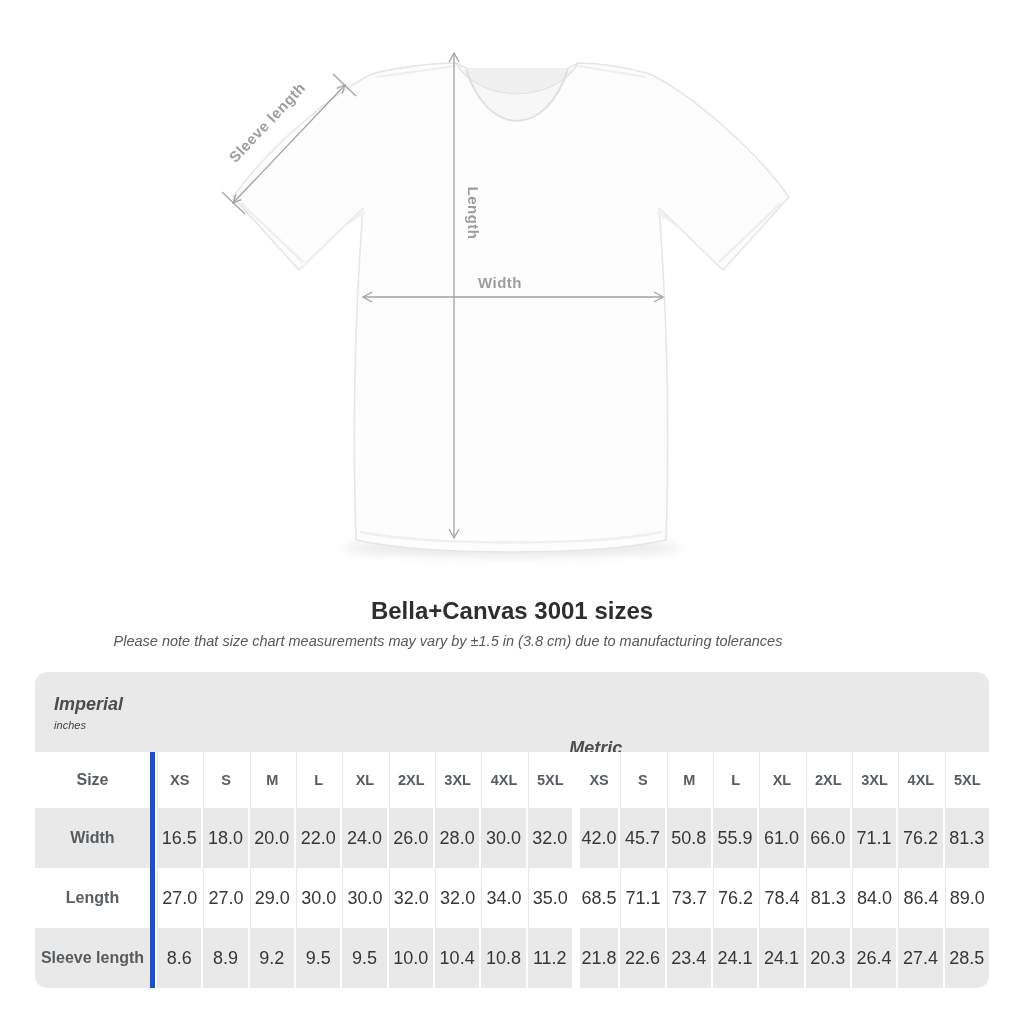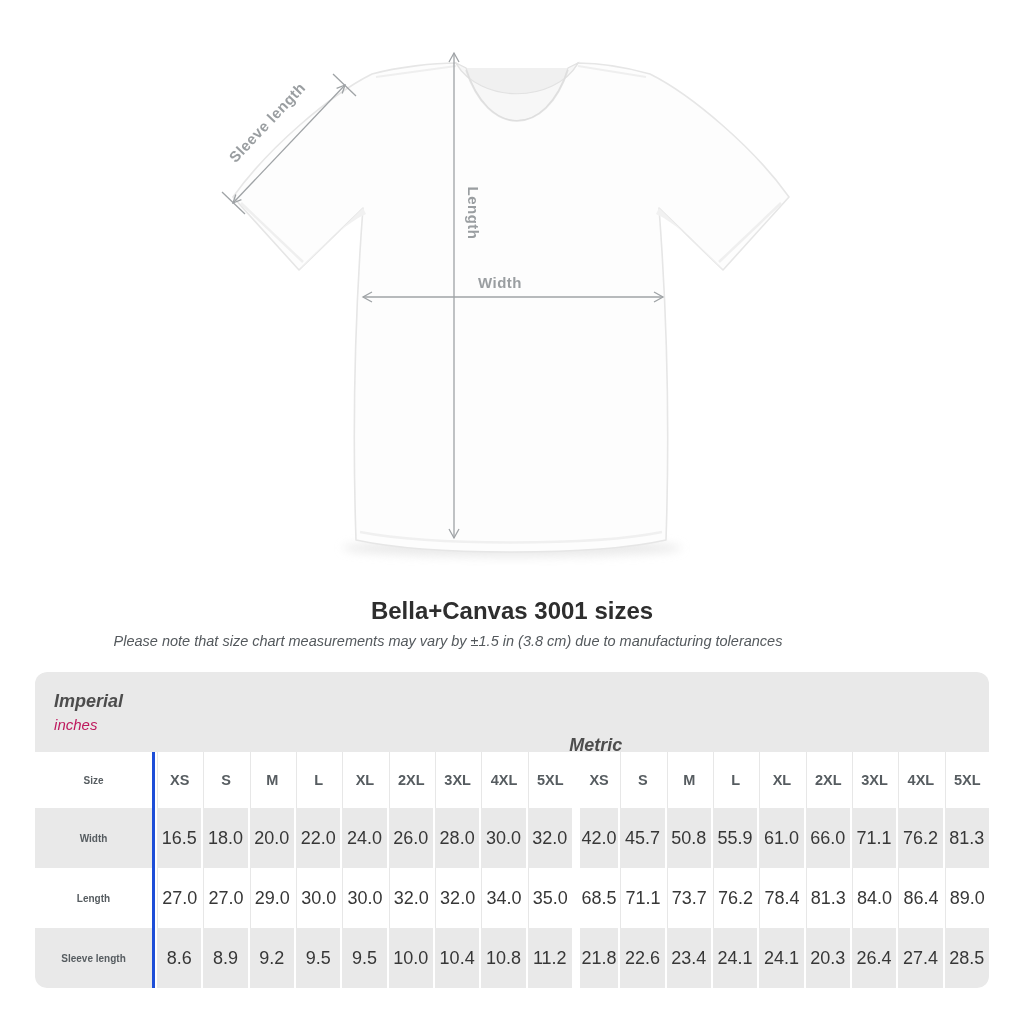--- a/index.html
+++ b/index.html
@@ -22,26 +22,26 @@
   table.size-chart{
     width:100%;table-layout:fixed;border-collapse:separate;border-spacing:2px 0;background:#fff;
   }
   td{text-align:center;vertical-align:middle;padding:0;overflow:hidden;}
   
   td.band{height:80px;background:#e9e9e9;border-radius:12px 12px 0 0;position:relative;}
   .band-group{position:absolute;top:50%;transform:translateY(-50%);text-align:left;}
   .band-group.imp{left:2%;width:56%;}
   .band-group.met{left:56%;width:44%;margin-top:44px;}
   .band-label{font-size:18px;font-weight:bold;font-style:italic;color:#4d4d4d;}
-  .band-sub{font-size:15px;font-style:italic;color:#be185d;margin-top:4px;}
+  .band-sub{font-size:11px;font-style:italic;color:#404040;margin-top:4px;}
   
   tr.r-head td{height:56px;background:#fff;}
   tr.r-white td{height:60px;background:#fff;}
   tr.r-gray td{height:60px;background:#e9e9e9;}
-  td.lbl{font-size:10px;font-weight:bold;color:#565c60;border-right:3px solid #1d4ed8;}
+  td.lbl{font-size:16px;font-weight:bold;color:#565c60;border-right:5px solid #1d4ed8;}
   td.hd{font-size:14.5px;font-weight:bold;color:#565c60;}
   td.num{font-size:18px;color:#373737;}
   tr.r-head td:not(.lbl), tr.r-white td:not(.lbl){border-left:1px solid #e7e7e7;}
   td.grp{border-left:6px solid #fff !important;}
   tr.r-last td.lbl{border-bottom-left-radius:12px;}
   tr.r-last td:last-child{border-bottom-right-radius:12px;}
   text{font-family:"Liberation Sans","DejaVu Sans",sans-serif;}
   .dim-text{font-size:15px;font-weight:bold;fill:#9a9ea1;letter-spacing:.5px;}
 </style>
 </head>

